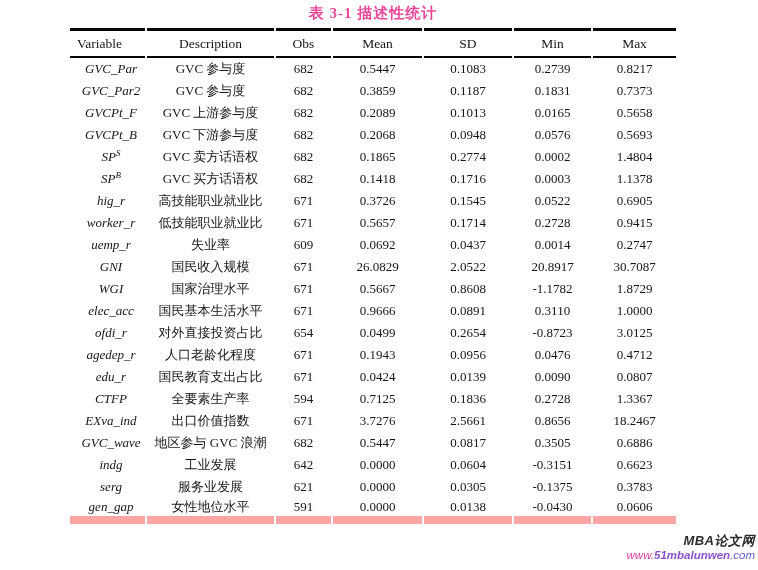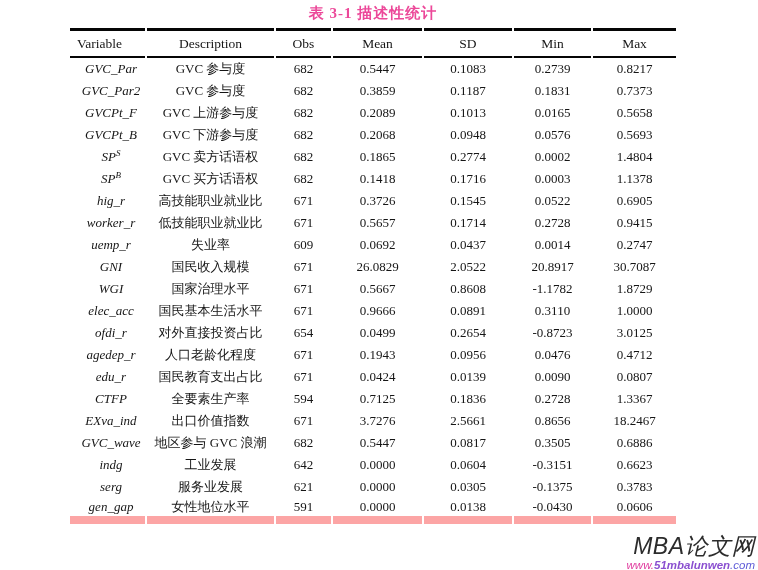--- a/index.html
+++ b/index.html
@@ -58,23 +58,23 @@
   td.desc { font-size: 13.5px; }
   .watermark {
     position: absolute;
     right: 3px;
     top: 534px;
     text-align: right;
     line-height: 1.05;
   }
   .wm-brand {
     font-family: "Liberation Sans", "DejaVu Sans", sans-serif;
-    font-weight: normal;
+    font-weight: bold;
     font-style: italic;
-    font-size: 23px;
+    font-size: 13px;
     color: #2c2c2c;
     letter-spacing: 0.5px;
   }
   .wm-url {
     font-family: "Liberation Sans", "DejaVu Sans", sans-serif;
     font-style: italic;
     font-size: 11.5px;
     margin-top: 1px;
   }
   .wm-www { color: #e0399d; }

